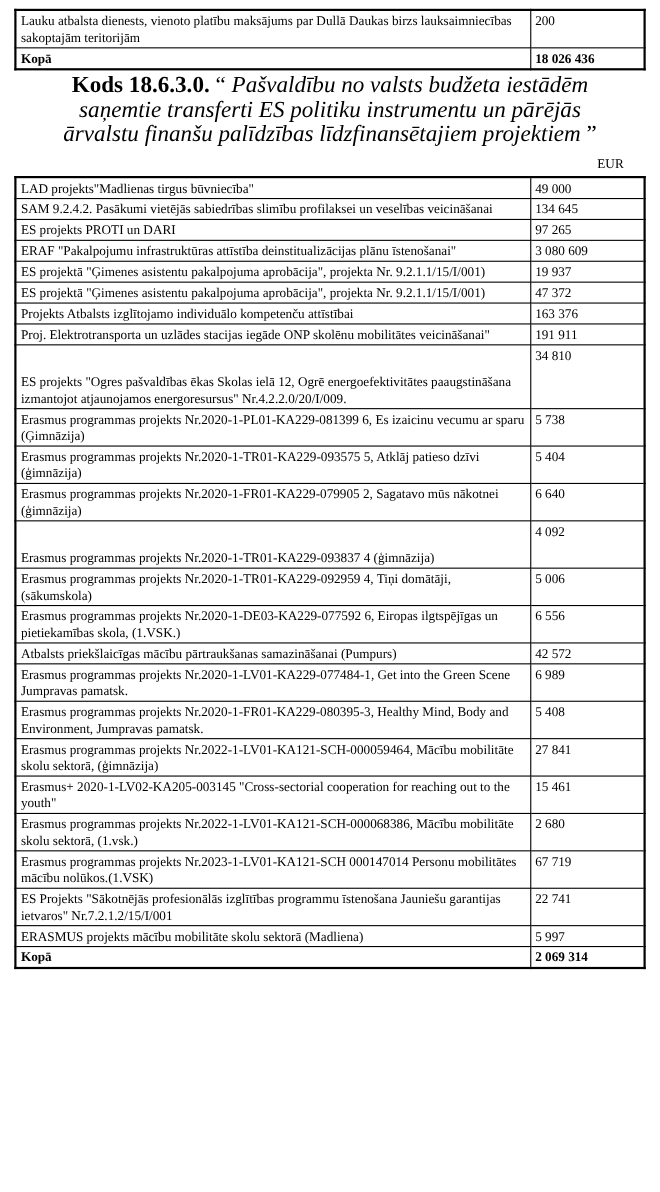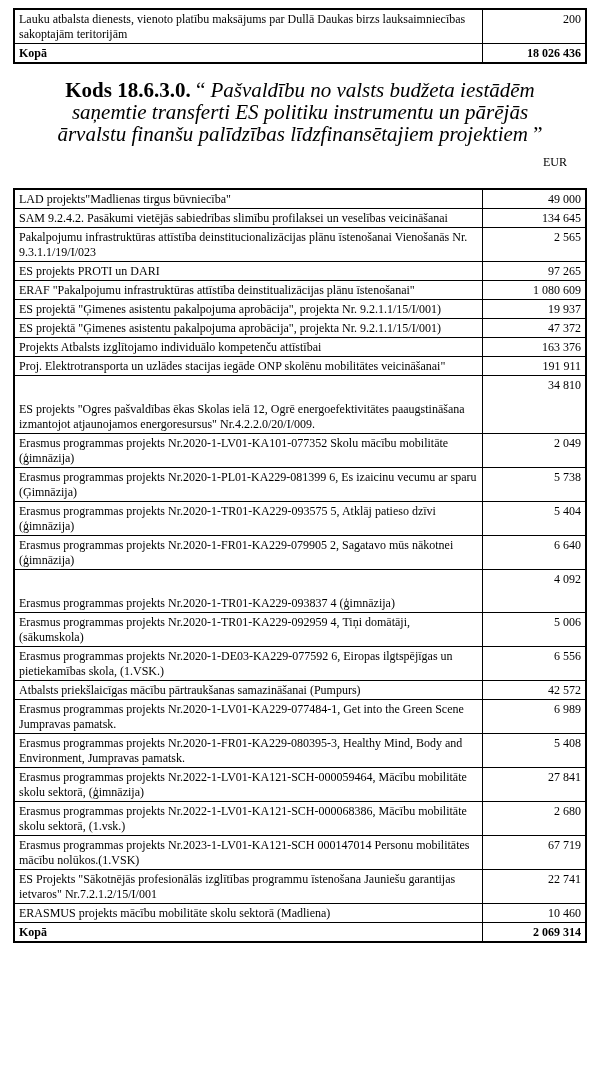--- a/index.html
+++ b/index.html
@@ -18,48 +18,48 @@
     font-size: 12px;
     line-height: 15px;
   }
   table.doc-table td {
     border: 1px solid #000;
     padding: 2px 4px 1px 4px;
     vertical-align: top;
   }
   td.value {
     width: 104px;
-    text-align: right;
+    text-align: left;
     vertical-align: bottom;
     white-space: nowrap;
     padding-right: 6px;
   }
   tr.tall td.label { padding-top: 26px; }
   tr.total-row td.label { font-weight: bold; }
   tr.total-row td.value { font-weight: bold; }
 
-  .top-table { margin-bottom: 15px; }
+  .top-table { margin-bottom: 2px; }
 
   .heading {
     margin: 0 0 10px 0;
     padding: 0 22px;
     text-align: center;
     font-size: 21px;
     line-height: 22px;
   }
   .heading .code { font-weight: bold; font-style: normal; }
   .heading .title-italic { font-style: italic; }
   .heading .quote { font-style: normal; }
 
   .eur {
     text-align: right;
     font-size: 12px;
     line-height: 15px;
     padding-right: 20px;
-    margin-bottom: 18px;
+    margin-bottom: 3px;
   }
 </style>
 </head>
 <body>
 
 <div class="page">
 
   <table class="doc-table top-table">
     <tbody>
       <tr>
@@ -81,54 +81,46 @@
     <tbody id="main-rows">
         <tr>
     <td class="label">LAD projekts"Madlienas tirgus būvniecība"</td>
     <td class="value">49 000</td>
   </tr>
         <tr>
     <td class="label">SAM 9.2.4.2. Pasākumi vietējās sabiedrības slimību profilaksei un veselības veicināšanai</td>
     <td class="value">134 645</td>
   </tr>
         <tr>
-    <td class="label">Pakalpojumu infrastruktūras attīstība deinstitucionalizācijas plānu īstenošanai Vienošanās Nr. 9.3.1.1/19/I/023</td>
-    <td class="value">2 565</td>
-  </tr>
-        <tr>
     <td class="label">ES projekts PROTI un DARI</td>
     <td class="value">97 265</td>
   </tr>
         <tr>
     <td class="label">ERAF "Pakalpojumu infrastruktūras attīstība deinstitualizācijas plānu īstenošanai"</td>
-    <td class="value">1 080 609</td>
+    <td class="value">3 080 609</td>
   </tr>
         <tr>
     <td class="label">ES projektā "Ģimenes asistentu pakalpojuma aprobācija", projekta Nr. 9.2.1.1/15/I/001)</td>
     <td class="value">19 937</td>
   </tr>
         <tr>
     <td class="label">ES projektā "Ģimenes asistentu pakalpojuma aprobācija", projekta Nr. 9.2.1.1/15/I/001)</td>
     <td class="value">47 372</td>
   </tr>
         <tr>
     <td class="label">Projekts Atbalsts izglītojamo individuālo kompetenču attīstībai</td>
     <td class="value">163 376</td>
   </tr>
         <tr>
     <td class="label">Proj. Elektrotransporta un uzlādes stacijas iegāde ONP skolēnu mobilitātes veicināšanai"</td>
     <td class="value">191 911</td>
   </tr>
         <tr class="tall">
     <td class="label">ES projekts "Ogres pašvaldības ēkas Skolas ielā 12, Ogrē energoefektivitātes paaugstināšana izmantojot atjaunojamos energoresursus" Nr.4.2.2.0/20/I/009.</td>
     <td class="value">34 810</td>
-  </tr>
-        <tr>
-    <td class="label">Erasmus programmas projekts Nr.2020-1-LV01-KA101-077352 Skolu mācību mobilitāte (ģimnāzija)</td>
-    <td class="value">2 049</td>
   </tr>
         <tr>
     <td class="label">Erasmus programmas projekts Nr.2020-1-PL01-KA229-081399 6,  Es izaicinu vecumu ar sparu (Ģimnāzija)</td>
     <td class="value">5 738</td>
   </tr>
         <tr>
     <td class="label">Erasmus programmas projekts Nr.2020-1-TR01-KA229-093575 5, Atklāj patieso dzīvi (ģimnāzija)</td>
     <td class="value">5 404</td>
   </tr>
         <tr>
@@ -157,34 +149,38 @@
   </tr>
         <tr>
     <td class="label">Erasmus programmas projekts Nr.2020-1-FR01-KA229-080395-3, Healthy Mind, Body and Environment, Jumpravas pamatsk.</td>
     <td class="value">5 408</td>
   </tr>
         <tr>
     <td class="label">Erasmus programmas projekts Nr.2022-1-LV01-KA121-SCH-000059464, Mācību mobilitāte skolu sektorā, (ģimnāzija)</td>
     <td class="value">27 841</td>
   </tr>
         <tr>
+    <td class="label">Erasmus+ 2020-1-LV02-KA205-003145 "Cross-sectorial cooperation for reaching out to the youth"</td>
+    <td class="value">15 461</td>
+  </tr>
+        <tr>
     <td class="label">Erasmus programmas projekts Nr.2022-1-LV01-KA121-SCH-000068386, Mācību mobilitāte skolu sektorā, (1.vsk.)</td>
     <td class="value">2 680</td>
   </tr>
         <tr>
     <td class="label">Erasmus programmas projekts Nr.2023-1-LV01-KA121-SCH 000147014 Personu mobilitātes mācību nolūkos.(1.VSK)</td>
     <td class="value">67 719</td>
   </tr>
         <tr>
     <td class="label">ES Projekts "Sākotnējās profesionālās izglītības programmu īstenošana Jauniešu garantijas ietvaros" Nr.7.2.1.2/15/I/001</td>
     <td class="value">22 741</td>
   </tr>
         <tr>
     <td class="label">ERASMUS projekts mācību mobilitāte skolu sektorā (Madliena)</td>
-    <td class="value">10 460</td>
+    <td class="value">5 997</td>
   </tr>
       </tbody>
     <tbody>
       <tr class="total-row">
         <td class="label">Kopā</td>
         <td class="value">2 069 314</td>
       </tr>
     </tbody>
   </table>
 

